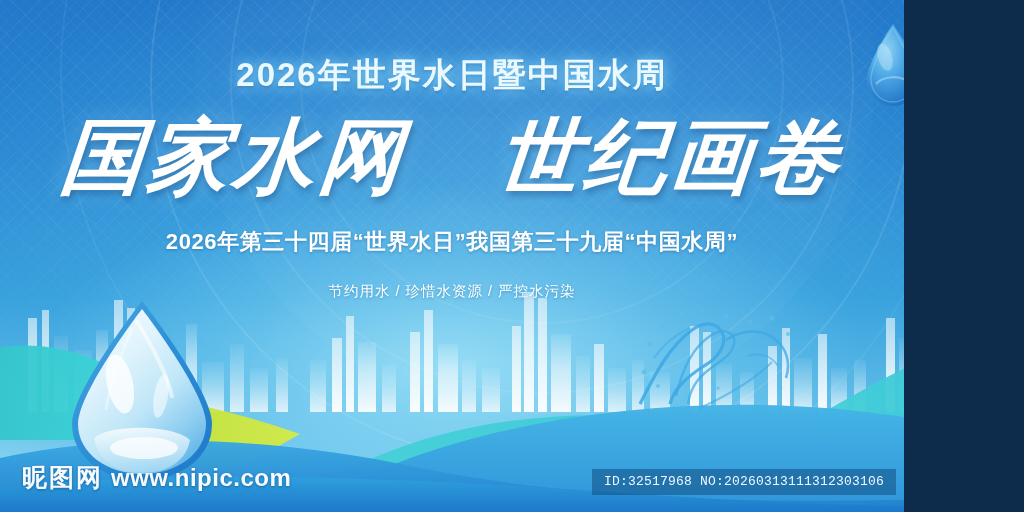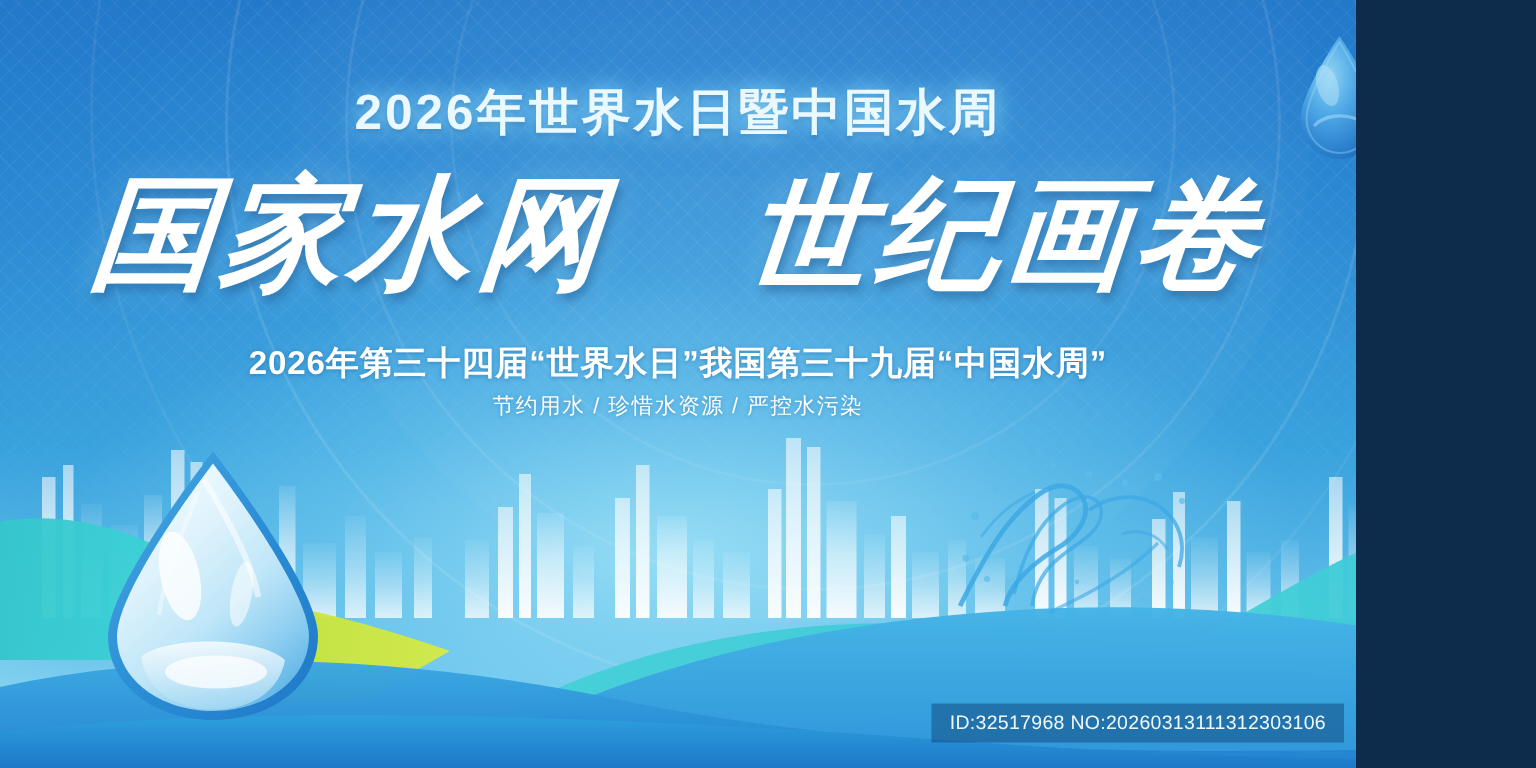--- a/index.html
+++ b/index.html
@@ -98,21 +98,21 @@
   .headline-main .gap { display: inline-block; width: 28px; }
   .sub-1 {
     margin-top: 28px;
     font-size: 22px;
     font-weight: bold;
     color: #ffffff;
     letter-spacing: 0.6px;
     text-shadow: 0 1px 3px rgba(20,85,145,0.45);
   }
   .sub-2 {
-    margin-top: 4px;
+    margin-top: 25px;
     font-size: 14.5px;
     color: #ffffff;
     letter-spacing: 1px;
     text-shadow: 0 1px 3px rgba(20,85,145,0.40);
   }
 
   
   .watermark {
     position: absolute;
     left: 22px;
@@ -139,20 +139,21 @@
   .id-badge {
     position: absolute;
     right: 8px;
     bottom: 17px;
     background: rgba(18,78,132,0.55);
     color: #eef8ff;
     font-size: 13px;
     letter-spacing: 0.2px;
     padding: 5px 12px 6px 12px;
     white-space: nowrap;
+    font-family: Liberation Mono, monospace;
   }
 </style>
 </head>
 <body>
 
 <div id="poster">
 
   <div class="bg-base"></div>
   <div class="bg-hatch"></div>
 
@@ -367,16 +368,20 @@
     <div class="headline-main">
       <span>国家水网</span>
       <span class="gap"></span>
       <span>世纪画卷</span>
     </div>
 
     <div class="sub-1">2026年第三十四届“世界水日”我国第三十九届“中国水周”</div>
     <div class="sub-2">节约用水 / 珍惜水资源 / 严控水污染</div>
   </div>
 
+  <div class="watermark">
+    <span class="wm-cn">昵图网</span>
+    <span class="wm-url">www.nipic.com</span>
+  </div>
 
   <div class="id-badge">ID:32517968 NO:20260313111312303106</div>
 
 </div>
 
 </body></html>

